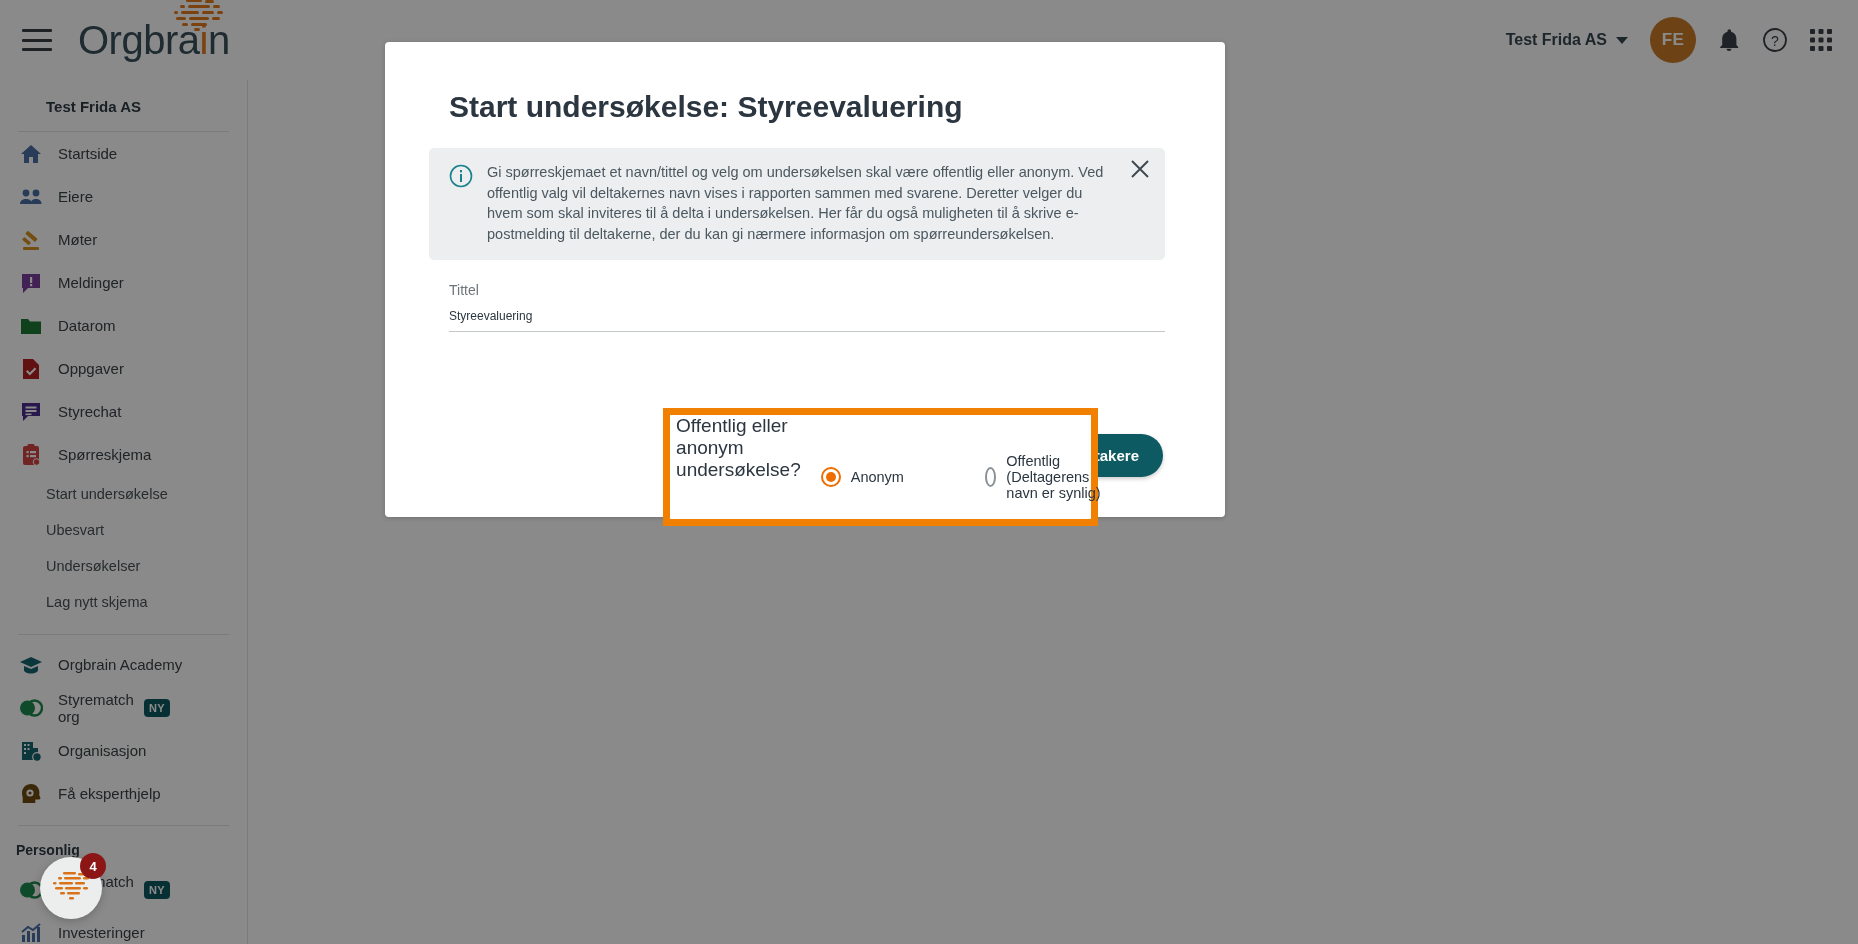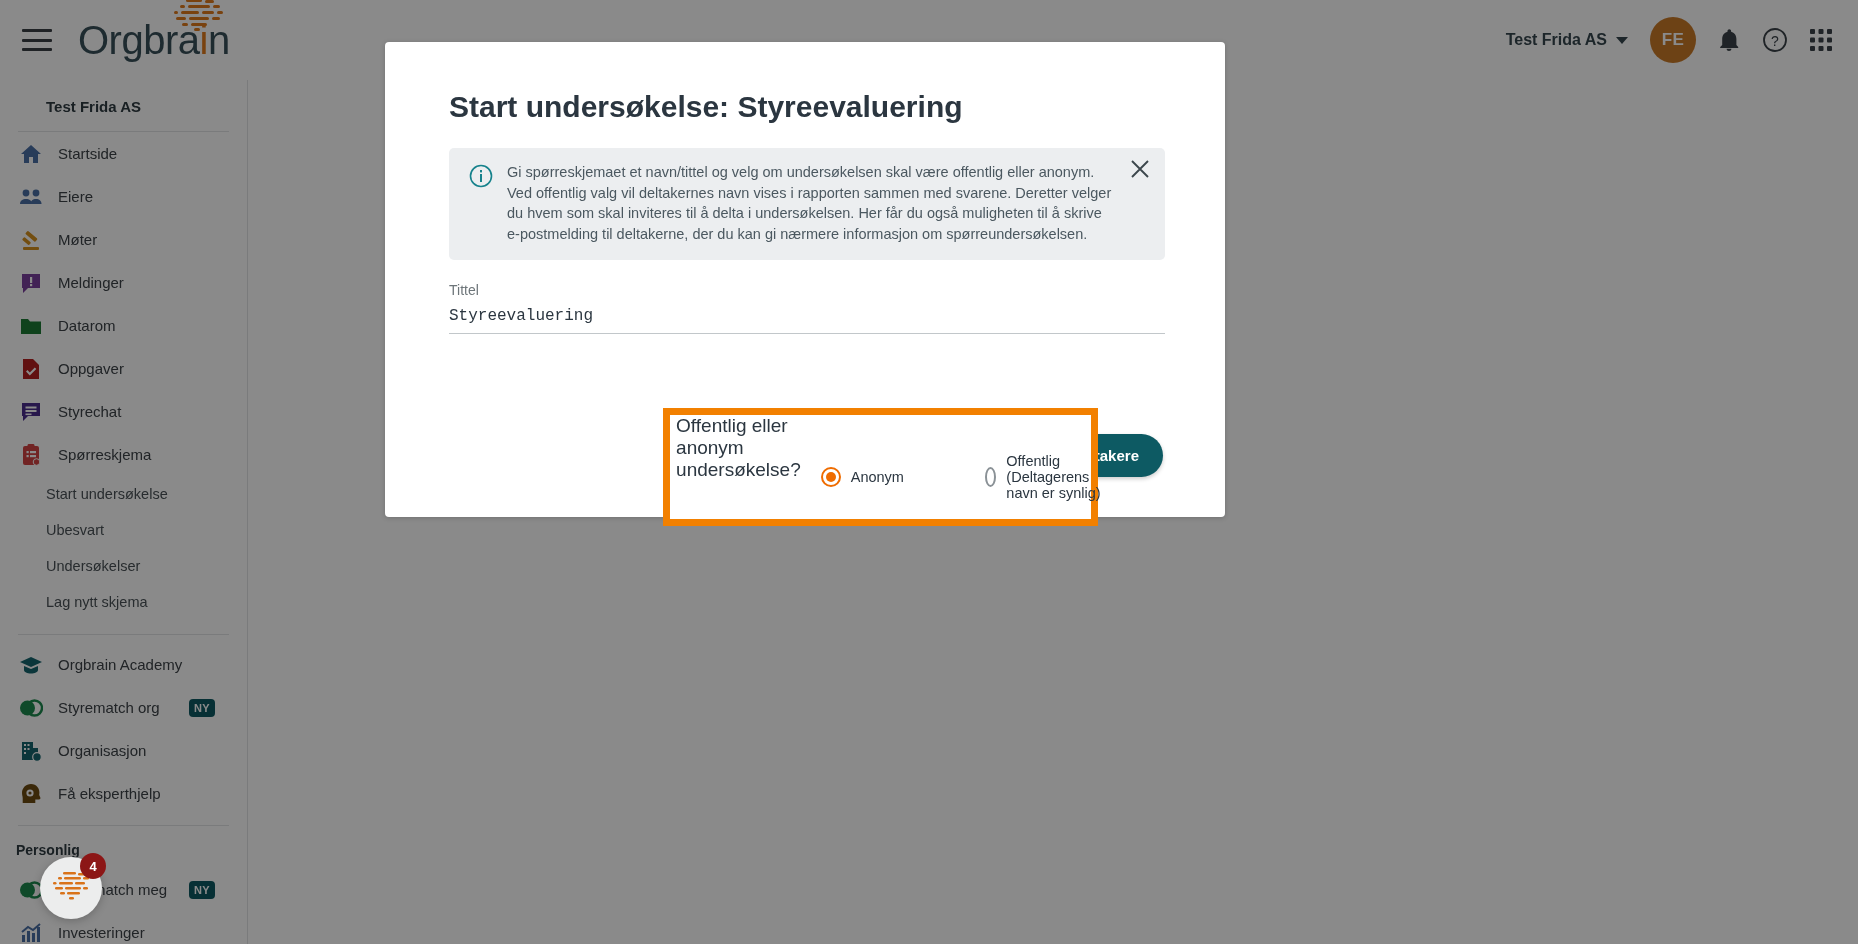--- a/index.html
+++ b/index.html
@@ -77,21 +77,21 @@
     padding-left: 16px; cursor: pointer; position: relative;
   }
   .nav-ic {
     width: 30px; min-width: 30px; height: 24px;
     display: flex; align-items: center; justify-content: center; margin-right: 12px;
   }
   .nav-label { font-size: 15px; color: #3d4348; }
   .sub-item { padding-left: 46px; height: 36px; }
   .sub-item .nav-label { font-size: 14.5px; color: #4a5257; }
   .ny-badge {
-    margin-left: auto; margin-right: 32px;
+    margin-left: auto; margin-right: 77px;
     background: #0d5a63; color: #fff;
     font-size: 11px; font-weight: bold; letter-spacing: 0.4px;
     padding: 3px 5px; border-radius: 4px;
   }
   .section-label {
     font-size: 14px; font-weight: bold; color: #2f3b42;
     padding: 16px 0 10px 16px;
   }
 
   
@@ -118,39 +118,39 @@
     background: #ffffff; border-radius: 4px;
     box-shadow: 0 1px 5px rgba(0,0,0,0.18);
     z-index: 50;
   }
   .card-title {
     font-size: 30px; font-weight: bold; color: #2b3640;
     margin: 48px 0 0 64px;
   }
   .info-box {
     position: relative;
-    margin: 24px 60px 0 64px;
+    margin: 24px 60px 0 44px;
     background: #eceef0; border-radius: 5px;
     padding: 14px 48px 16px 58px;
   }
   .info-icon { position: absolute; left: 20px; top: 16px; }
   .info-text {
     font-size: 14.5px; line-height: 1.42; color: #4b5860;
   }
   .info-close {
     position: absolute; right: 12px; top: 8px;
     width: 26px; height: 26px; cursor: pointer;
     display: flex; align-items: center; justify-content: center;
   }
   .field { margin: 22px 60px 0 64px; }
   .field-label { font-size: 14px; color: #6d7579; margin-bottom: 8px; }
   .field-input {
     width: 100%; border: none; border-bottom: 1px solid #c2c7ca;
-    font-size: 16px; color: #2b3640; padding: 0 0 8px 0;
-    font-family: Liberation Mono, monospace; background: transparent; outline: none;
+    font-size: 12px; color: #2b3640; padding: 0 0 8px 0;
+    font-family: Liberation Sans, sans-serif; background: transparent; outline: none;
   }
 
   
   .highlight {
     position: absolute; left: 663px; top: 408px;
     width: 435px; height: 118px;
     background: #ffffff; border: 7px solid #f28000;
     z-index: 70;
     display: flex; flex-direction: row; justify-content: center;
   }

